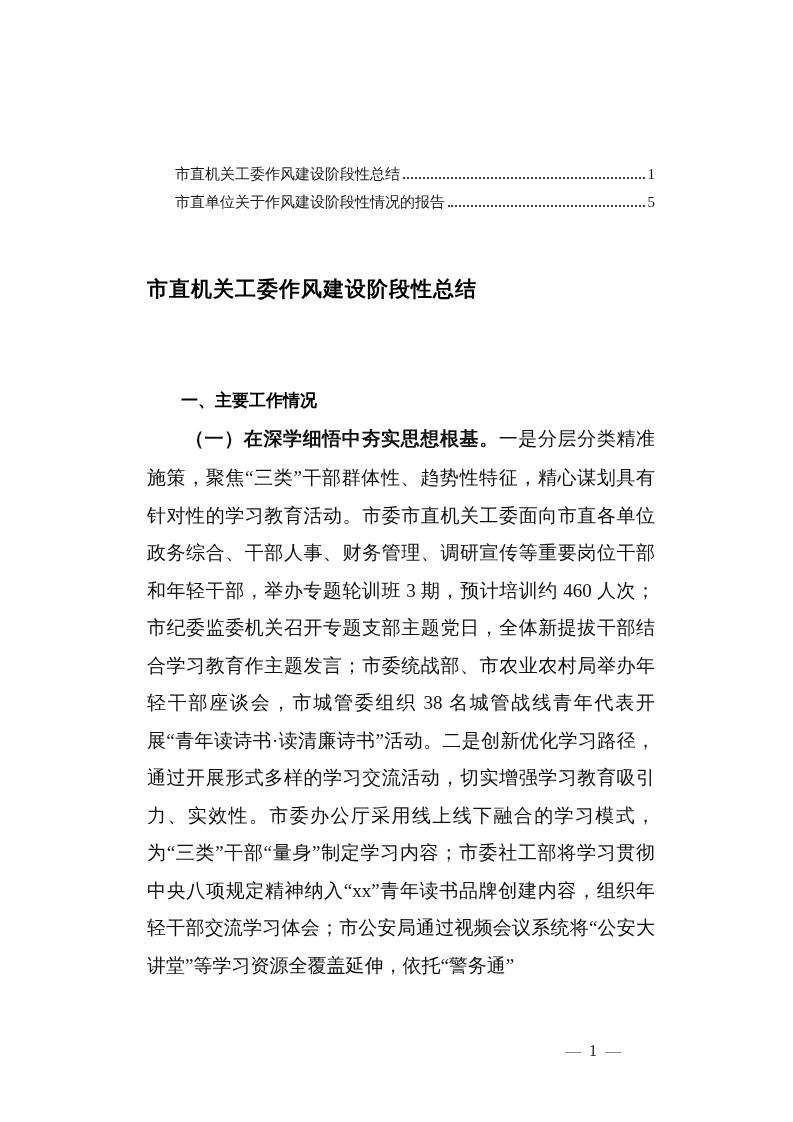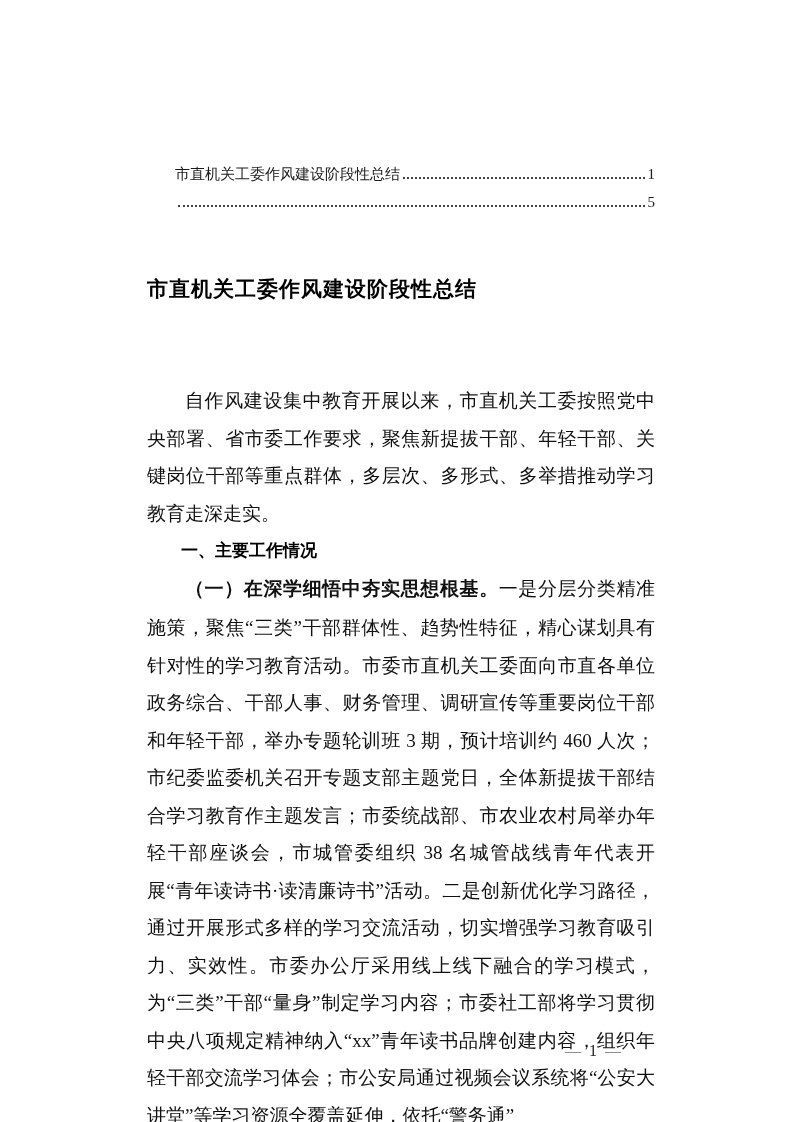--- a/index.html
+++ b/index.html
@@ -92,29 +92,29 @@
 <div class="page">
   <div class="content">
 
     <nav class="toc">
       <div class="toc-row">
         <span class="toc-title">市直机关工委作风建设阶段性总结</span>
         <span class="toc-dots"></span>
         <span class="toc-page">1</span>
       </div>
       <div class="toc-row">
+        <span class="toc-title">市直单位关于作风建设阶段性情况的报告</span>
         <span class="toc-dots"></span>
         <span class="toc-page">5</span>
       </div>
     </nav>
 
     <h1 class="doc-title">市直机关工委作风建设阶段性总结</h1>
 
     <div class="doc-body">
-      <p class="body-para">自作风建设集中教育开展以来，市直机关工委按照党中央部署、省市委工作要求，聚焦新提拔干部、年轻干部、关键岗位干部等重点群体，多层次、多形式、多举措推动学习教育走深走实。</p>
       <h2 class="section-heading">一、主要工作情况</h2>
       <p class="body-para"><span class="para-lead">（一）在深学细悟中夯实思想根基。</span><span>一是分层分类精准施策，聚焦“三类”干部群体性、趋势性特征，精心谋划具有针对性的学习教育活动。市委市直机关工委面向市直各单位政务综合、干部人事、财务管理、调研宣传等重要岗位干部和年轻干部，举办专题轮训班 3 期，预计培训约 460 人次；市纪委监委机关召开专题支部主题党日，全体新提拔干部结合学习教育作主题发言；市委统战部、市农业农村局举办年轻干部座谈会，市城管委组织 38 名城管战线青年代表开展“青年读诗书·读清廉诗书”活动。二是创新优化学习路径，通过开展形式多样的学习交流活动，切实增强学习教育吸引力、实效性。市委办公厅采用线上线下融合的学习模式，为“三类”干部“量身”制定学习内容；市委社工部将学习贯彻中央八项规定精神纳入“xx”青年读书品牌创建内容，组织年轻干部交流学习体会；市公安局通过视频会议系统将“公安大讲堂”等学习资源全覆盖延伸，依托“警务通”</span></p>
     </div>
 
   </div>
 
   <div class="page-footer"><span class="footer-dash">—</span><span>1</span><span class="footer-dash">—</span></div>
 </div>
 
 </body></html>

